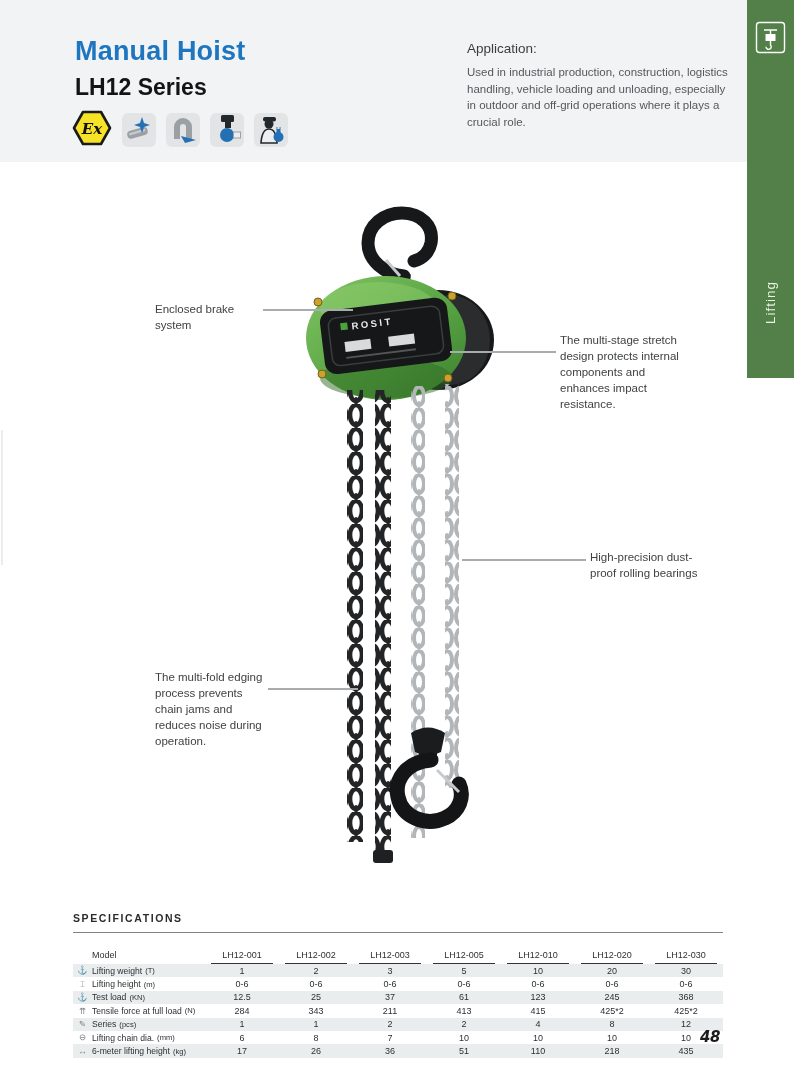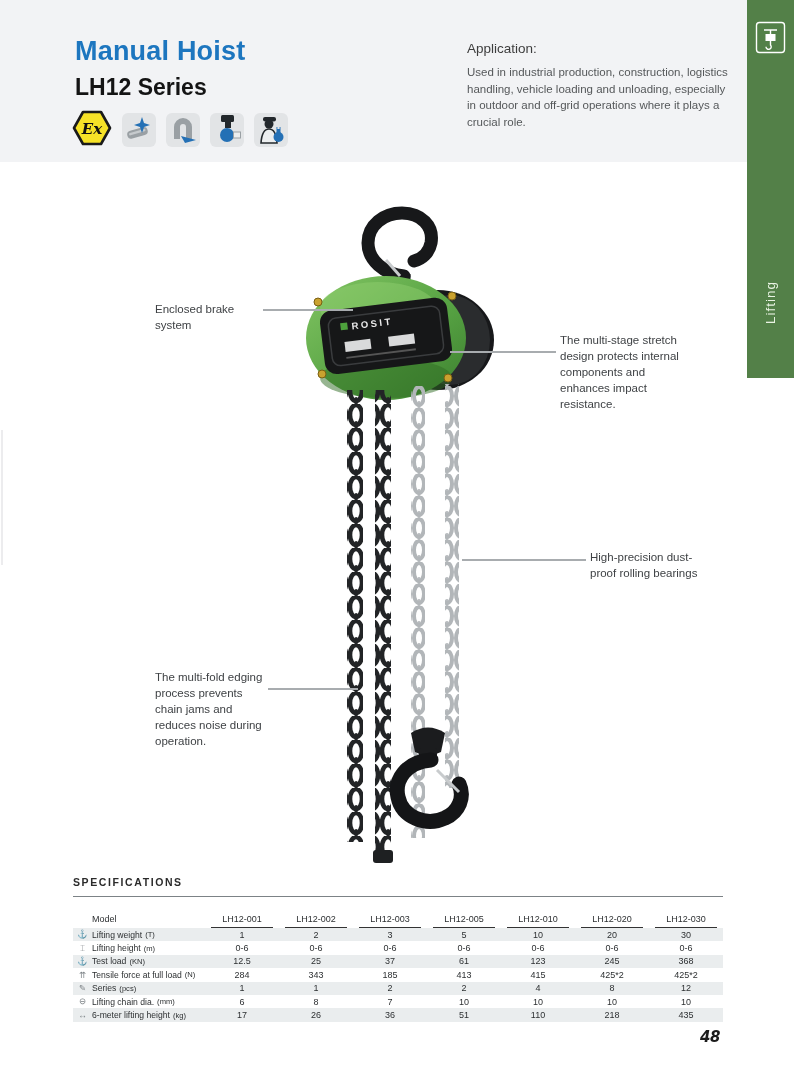--- a/index.html
+++ b/index.html
@@ -27,21 +27,21 @@
   
   .hoist-svg { position:absolute; left:300px; top:188px; }
 
   
   .callout { position:absolute; font-size:11.5px; line-height:16px; color:#3f4245; }
   .callout-line { position:absolute; height:2px; background:#a8acaf; }
 
   .edge-artifact { position:absolute; left:1px; top:430px; width:2px; height:135px; background:#ececee; }
 
   
-  .specs { position:absolute; left:73px; top:876px; width:650px; }
+  .specs { position:absolute; left:73px; top:912px; width:650px; }
   .specs-heading { font-size:10.5px; font-weight:bold; letter-spacing:1.6px; color:#2b2b2b; }
   .specs-rule { margin-top:8px; border:none; border-top:1px solid #7c8286; height:0; }
   .spec-table { margin-top:13px; }
   .trow { display:grid; grid-template-columns:132px repeat(7, 1fr); align-items:center; height:13.4px; font-size:9px; color:#2d3032; }
   .trow.head { height:18px; align-items:end; }
   .trow.alt { background:#eaedee; }
   .tcell { text-align:center; }
   .th .mname { display:block; margin:0 6px; text-align:center; padding-bottom:3px; border-bottom:1.4px solid #333; font-size:9px; }
   .model-label { padding-left:19px; text-align:left; font-size:9px; padding-bottom:4px; }
   .tlabel { display:flex; align-items:center; gap:3px; padding-left:3px; white-space:nowrap; font-size:8.6px; }
@@ -268,21 +268,21 @@
       </div>
 
       <div class="trow">
         <div class="tlabel">
           <span class="ricon">⇈</span>
           <span>Tensile force at full load</span>
           <span class="unit">(N)</span>
         </div>
         <div class="tcell">284</div>
         <div class="tcell">343</div>
-        <div class="tcell">185</div>
+        <div class="tcell">211</div>
         <div class="tcell">413</div>
         <div class="tcell">415</div>
         <div class="tcell">425*2</div>
         <div class="tcell">425*2</div>
       </div>
 
       <div class="trow alt">
         <div class="tlabel">
           <span class="ricon">✎</span>
           <span>Series</span>

